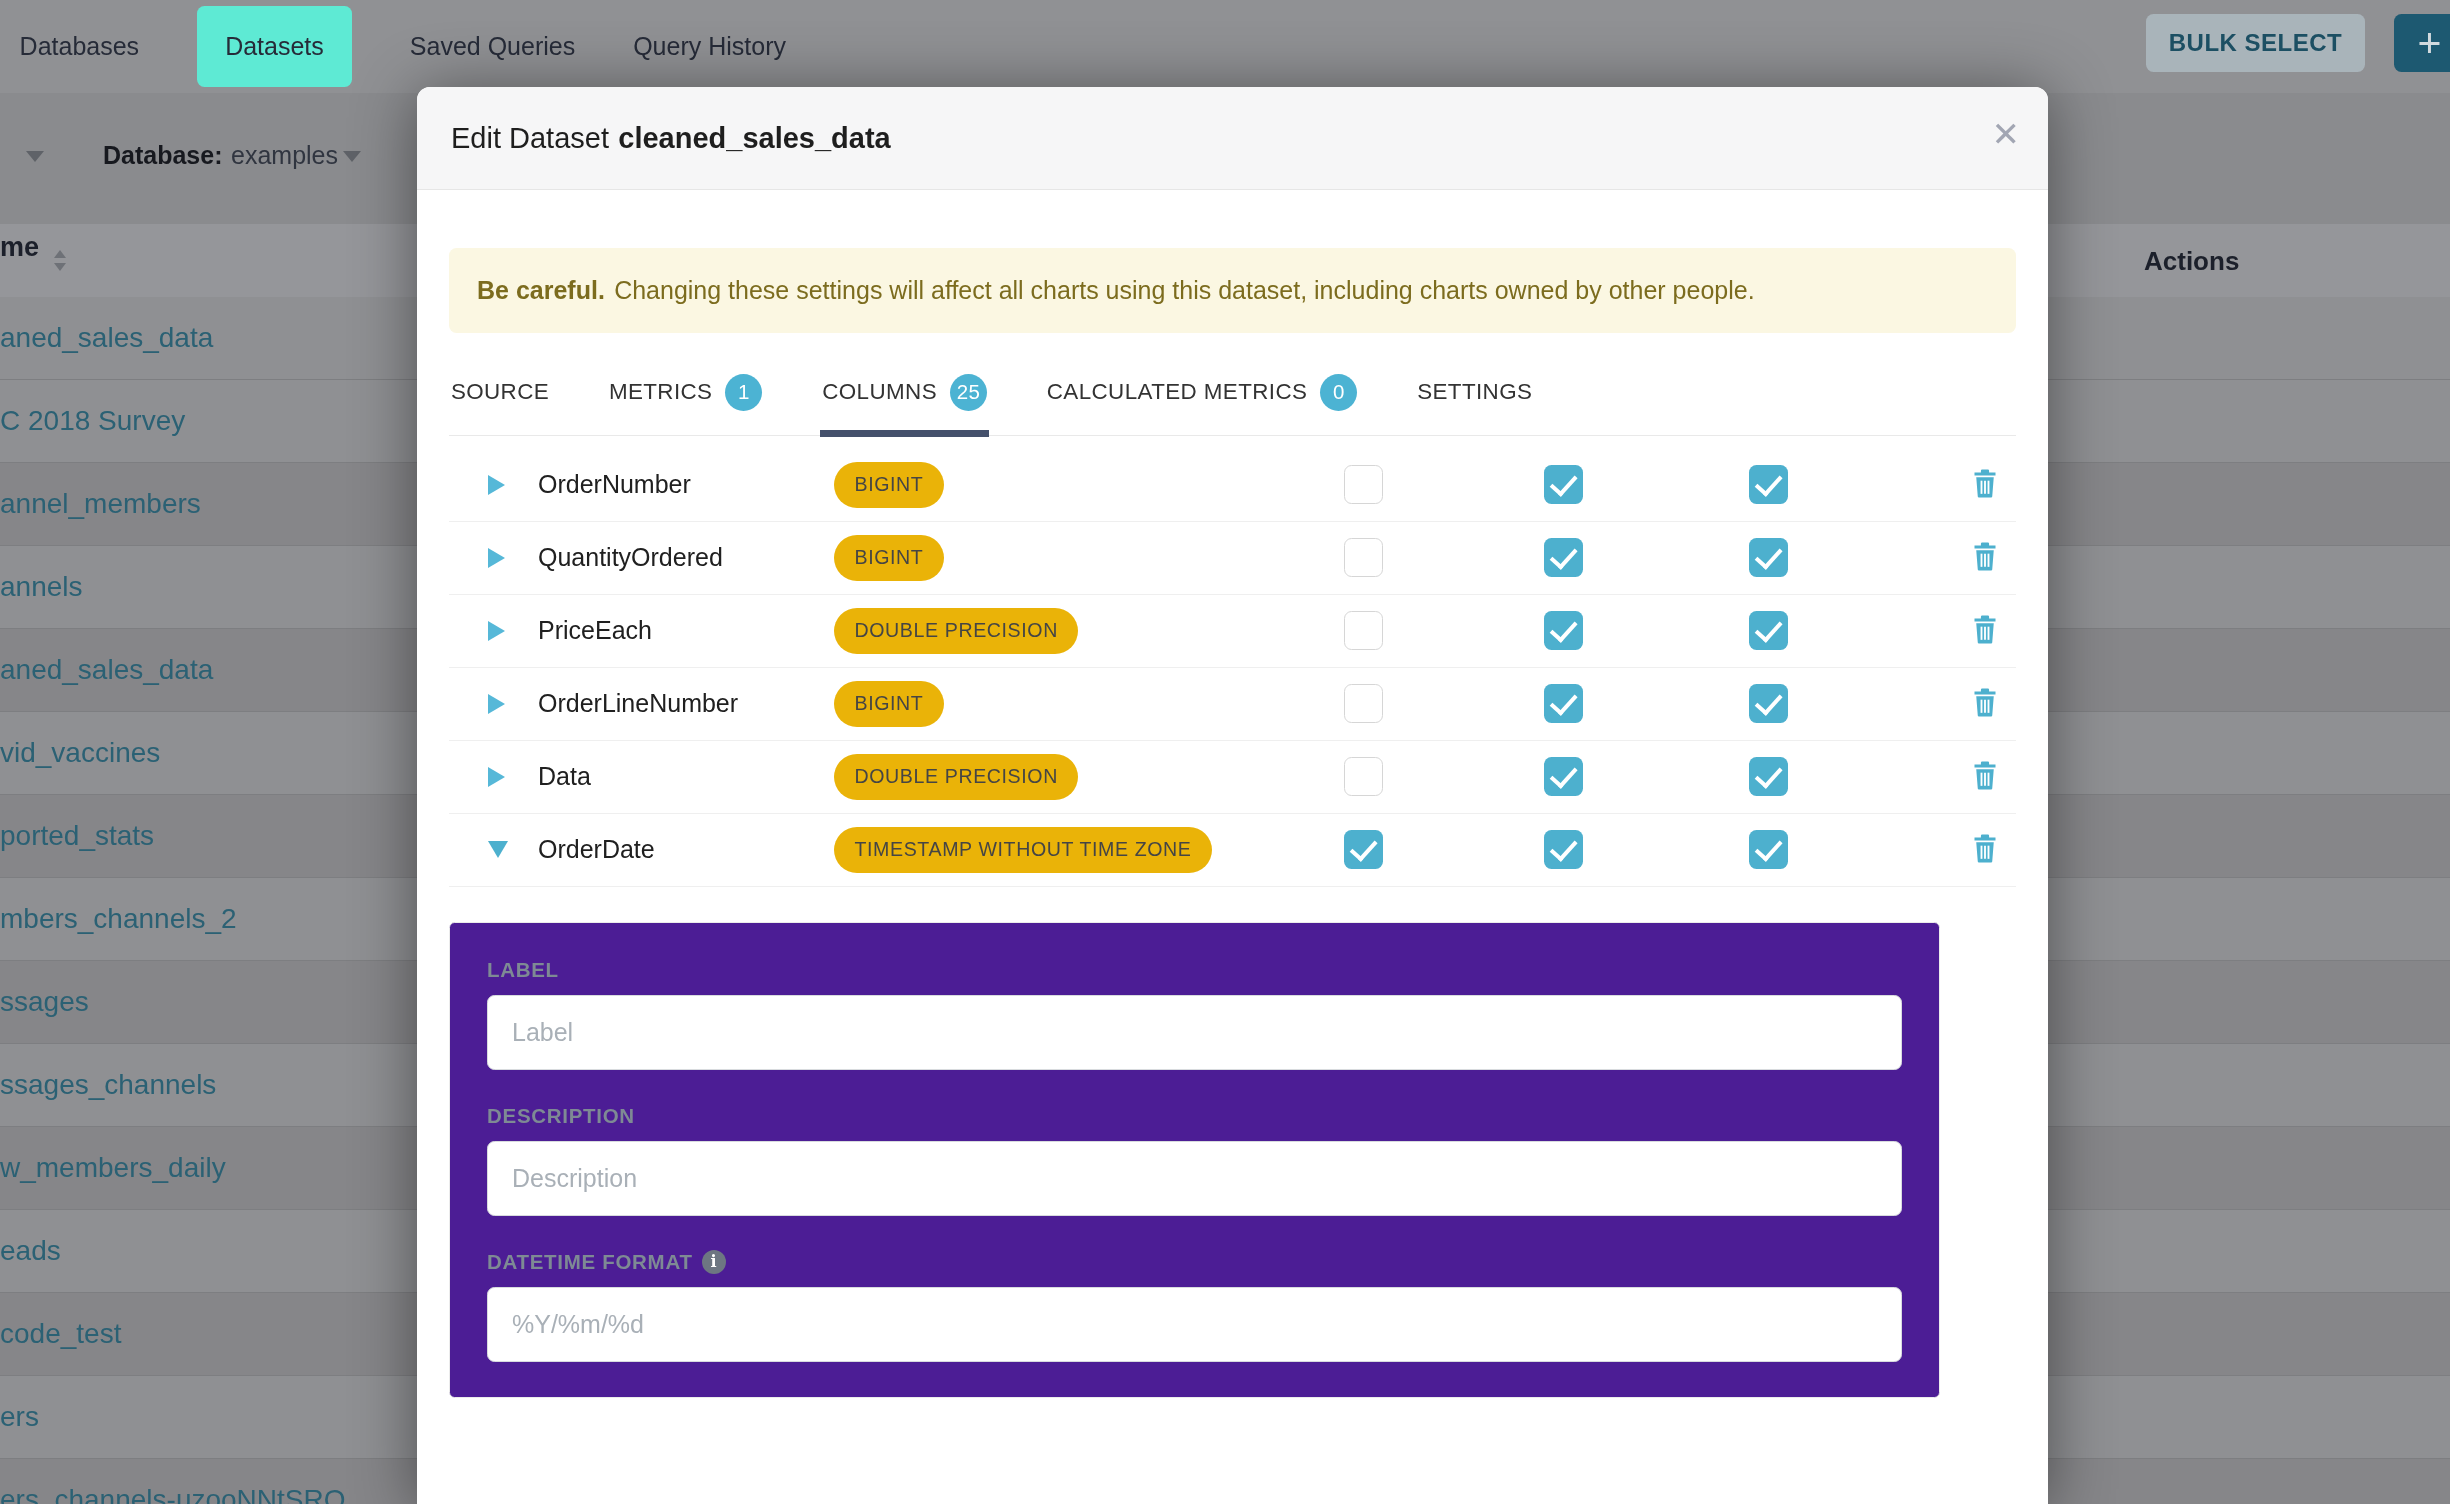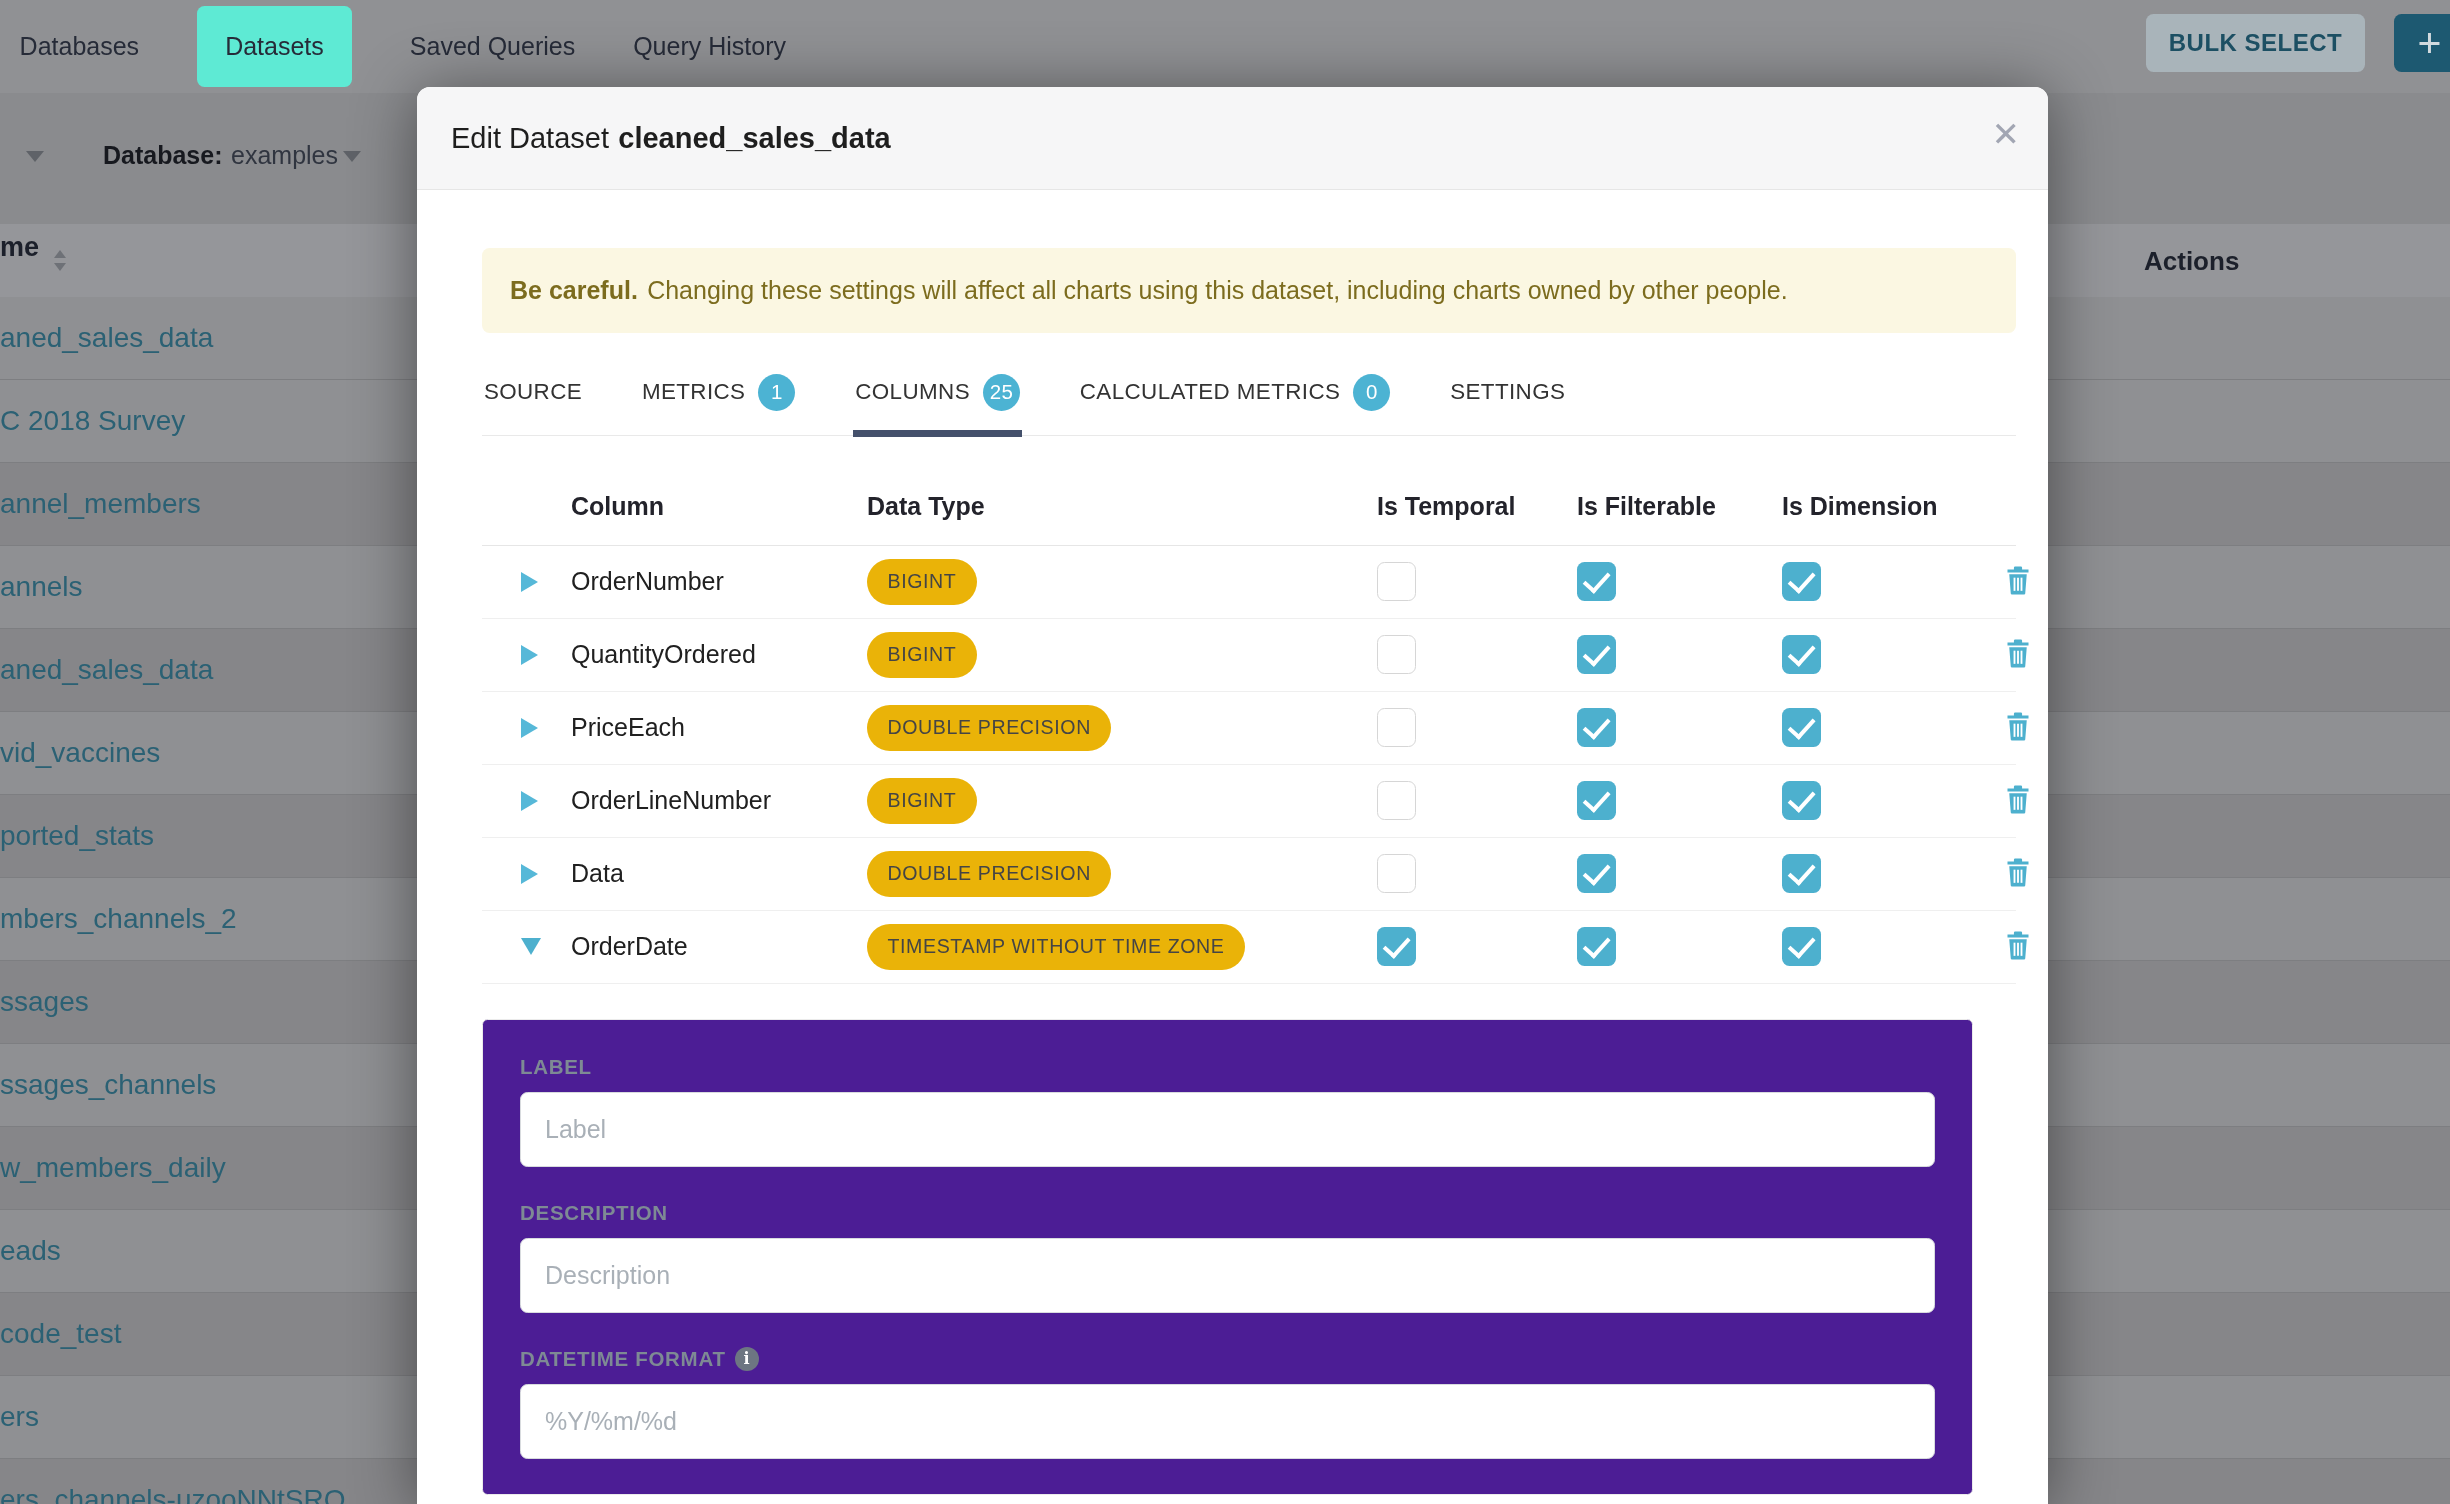--- a/index.html
+++ b/index.html
@@ -33,21 +33,21 @@
   .bg-row { height:83px; line-height:82px; background:#8f9093; border-bottom:0.9px solid #7d7e81; font-size:28px; color:#2b6174; white-space:nowrap; cursor:pointer; }
   .bg-row.alt { background:#868689; }
 
   
   .modal { position:absolute; left:417px; top:87px; width:1631px; height:1418px; background:#ffffff; border-radius:13px 13px 0 0; box-shadow:0 5.6px 65px rgba(0,0,0,0.45); }
   .modal-header { height:103px; background:#f6f6f7; border-bottom:0.9px solid #e6e6e6; border-radius:13px 13px 0 0; display:flex; align-items:center; padding-left:34px; position:relative; }
   .modal-title { font-size:29px; color:#1e1e1e; }
   .modal-title .bold { font-weight:bold; margin-left:9.3px; }
   .modal-close { position:absolute; right:28px; top:30px; background:none; border:none; font-size:34px; color:#a2a6b3; cursor:pointer; font-family:inherit; line-height:1; }
 
-  .modal-body { padding:0 32px;margin-left:33px; }
+  .modal-body { padding:0 32px; }
 
   .warn-banner { margin-top:58px; height:85px; background:#fbf7e2; border-radius:7.5px; display:flex; align-items:center; padding-left:28px; font-size:25px; color:#7c6c1e; }
   .warn-banner .bold { font-weight:bold; margin-right:9.3px; }
 
   .tabs { display:flex; gap:56px; margin-top:22.4px; border-bottom:1.9px solid #e9e9e9; }
   .tab { display:flex; align-items:center; gap:13px; font-size:22.4px; color:#333333; letter-spacing:0.4px; padding:18.6px 1.9px 24px 1.9px; position:relative; cursor:pointer; white-space:nowrap; }
   .tab.active::after { content:""; position:absolute; left:0; right:0; bottom:-1.9px; height:6.5px; background:#44506b; }
   .badge { display:inline-flex; align-items:center; justify-content:center; min-width:37px; height:37px; padding:0 5.6px; border-radius:20.5px; background:#4cb3d3; color:#ffffff; font-size:20.5px; }
 
   .cols-table { margin-top:13px; }
@@ -159,29 +159,20 @@
           <div class="tab">
             <span>CALCULATED METRICS</span>
             <span class="badge">0</span>
           </div>
           <div class="tab">
             <span>SETTINGS</span>
           </div>
         </div>
 
       <div class="cols-table">
-        <div class="cols-head">
-          <span class="cell-caret"></span>
-          <span class="cell-name">Column</span>
-          <span class="cell-type">Data Type</span>
-          <span class="cell-t">Is Temporal</span>
-          <span class="cell-f">Is Filterable</span>
-          <span class="cell-d">Is Dimension</span>
-          <span class="cell-trash"></span>
-        </div>
         <div id="col-rows">
             <div class="col-row">
               <span class="cell-caret">
                 <span class="caret-right"></span>
               </span>
               <span class="cell-name">
                 <span class="col-name">OrderNumber</span>
               </span>
               <span class="cell-type">
                 <span class="type-pill">BIGINT</span>

